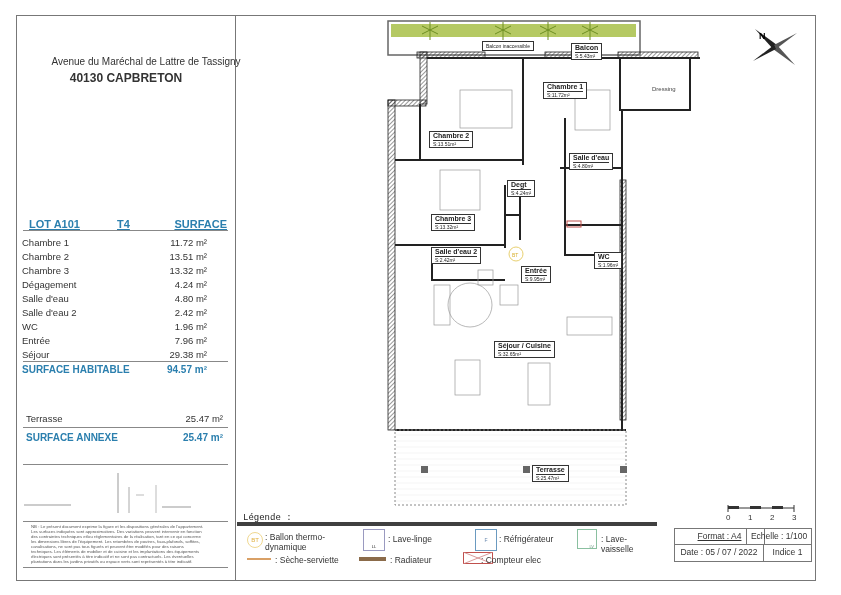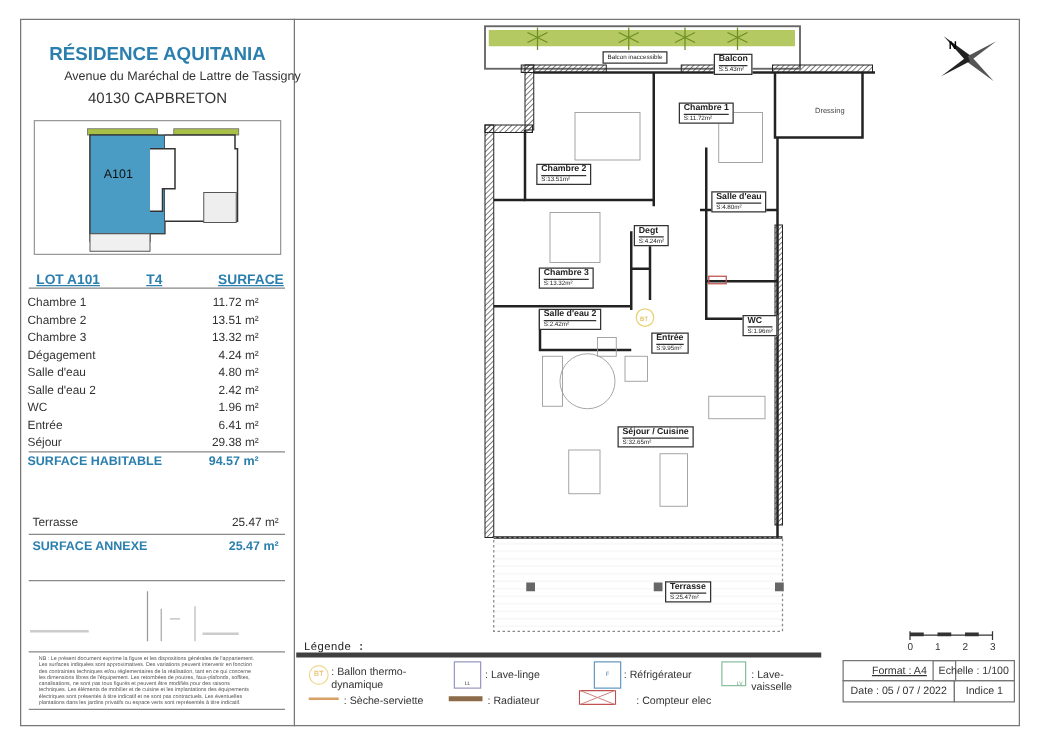--- a/index.html
+++ b/index.html
@@ -1,21 +1,21 @@
 <!DOCTYPE html>
 <html><head>
 <meta charset="utf-8">
 <style>
   html,body{margin:0;padding:0;background:#fff;}
   body{width:841px;height:595px;position:relative;overflow:hidden;font-family:"Liberation Sans",sans-serif;color:#222;}
   .frame{position:absolute;left:16px;top:15px;width:800px;height:566px;border:1px solid #777;box-sizing:border-box;}
   .left{position:absolute;left:16px;top:15px;width:220px;height:566px;border-right:1px solid #777;box-sizing:border-box;}
   .title{position:absolute;left:0;top:20px;width:220px;text-align:center;color:#2b7fae;font-weight:bold;font-size:15px;}
   .addr{position:absolute;left:0;top:41px;width:260px;text-align:center;font-size:10px;color:#333;}
-  .city{position:absolute;left:0;top:56px;width:220px;text-align:center;font-size:12px;font-weight:normal;color:#333;}
+  .city{position:absolute;left:0;top:56px;width:220px;text-align:center;font-size:12px;font-weight:bold;color:#333;}
   .key{position:absolute;left:11px;top:81px;width:198px;height:108px;border:1px solid #999;box-sizing:border-box;background:#fff;}
   .lothead{position:absolute;left:13px;top:203px;width:198px;font-size:11px;font-weight:bold;color:#2b7fae;}
   .lothead span{position:absolute;text-decoration:underline;}
   .hr{position:absolute;left:7px;width:205px;border-top:1px solid #888;}
   .rows{position:absolute;left:22px;top:222px;width:185px;}
   .row{height:14px;font-size:9.5px;position:relative;color:#333;}
   .row .v{position:absolute;right:0;top:0;}
   .tot{position:absolute;left:22px;width:185px;font-size:10px;font-weight:bold;color:#2b7fae;}
   .tot .v{position:absolute;right:0;top:0;}
   .note{position:absolute;left:31px;top:524px;width:175px;font-size:4.3px;line-height:5px;color:#555;}
@@ -27,54 +27,40 @@
   .lg{position:absolute;font-size:8.5px;color:#333;line-height:10px;}
   .info{position:absolute;border:1px solid #777;font-size:8.5px;text-align:center;line-height:15px;color:#333;box-sizing:border-box;}
   .scale-lbl{position:absolute;font-size:8px;color:#333;}
 </style>
 </head>
 <body>
 
 <div class="frame"></div>
 
 <div class="left">
-  <div class="title">RÉSIDENCE AQUITANIA</div>
   <div class="addr">Avenue du Maréchal de Lattre de Tassigny</div>
   <div class="city">40130 CAPBRETON</div>
 
-  <div class="key">
-    <svg width="196" height="106" viewBox="0 0 196 106">
-      <rect x="42" y="6" width="56" height="5" fill="#a8c048" stroke="#666" stroke-width="0.6"></rect>
-      <rect x="111" y="6" width="52" height="5" fill="#a8c048" stroke="#666" stroke-width="0.6"></rect>
-      <path d="M44 11 H98 V18 H52 V86 H92 V96 H44 Z" fill="#ddd" stroke="#444" stroke-width="1"></path>
-      <rect x="44" y="11" width="60" height="79" fill="#4a9cc4" stroke="#333" stroke-width="1"></rect>
-      <path d="M104 11 H160 V22 H162 V80 H104" fill="#fff" stroke="#333" stroke-width="1.2"></path>
-      <path d="M92 22 H112 V54 H102 V72 H92" fill="#fff" stroke="#333" stroke-width="1.2"></path>
-      <rect x="135" y="57" width="26" height="24" fill="#eee" stroke="#555" stroke-width="0.8"></rect>
-      <rect x="44" y="90" width="48" height="14" fill="#f0f0f0" stroke="#555" stroke-width="0.8"></rect>
-      <text x="55" y="45" font-size="10" font-family="Liberation Sans, sans-serif" fill="#111">A101</text>
-    </svg>
-  </div>
 
   <div class="lothead">
     <span style="left:0">LOT A101</span>
     <span style="left:88px">T4</span>
     <span style="right:0">SURFACE</span>
   </div>
   <div class="hr" style="top:215px;"></div>
 
   <div class="rows" style="left:6px;">
     <div class="row"><span>Chambre 1</span><span class="v">11.72 m²</span></div>
     <div class="row"><span>Chambre 2</span><span class="v">13.51 m²</span></div>
     <div class="row"><span>Chambre 3</span><span class="v">13.32 m²</span></div>
     <div class="row"><span>Dégagement</span><span class="v">4.24 m²</span></div>
     <div class="row"><span>Salle d'eau</span><span class="v">4.80 m²</span></div>
     <div class="row"><span>Salle d'eau 2</span><span class="v">2.42 m²</span></div>
     <div class="row"><span>WC</span><span class="v">1.96 m²</span></div>
-    <div class="row"><span>Entrée</span><span class="v">6.41 m²</span></div>
+    <div class="row"><span>Entrée</span><span class="v">7.96 m²</span></div>
     <div class="row"><span>Séjour</span><span class="v">29.38 m²</span></div>
   </div>
   <div class="hr" style="top:346px;"></div>
   <div class="tot" style="left:6px;top:349px;">
     <span>SURFACE HABITABLE</span><span class="v">94.57 m²</span>
   </div>
 
   <div class="rows" style="left:10px;top:398px;width:197px;">
     <div class="row"><span>Terrasse</span><span class="v">25.47 m²</span></div>
   </div>
@@ -206,21 +192,21 @@
   <div style="position:absolute;left:340px;top:3px;width:20px;height:20px;border:1px solid #8ac0a0;font-size:4px;text-align:right;line-height:34px;color:#6a9a80;padding-right:2px;box-sizing:border-box;">LV</div>
   <div class="lg" style="left:364px;top:8px;">: Lave-vaisselle</div>
   <div style="position:absolute;left:10px;top:32px;width:24px;height:2px;background:#d9a066;"></div>
   <div class="lg" style="left:38px;top:29px;">: Sèche-serviette</div>
   <div style="position:absolute;left:122px;top:31px;width:27px;height:4px;background:#8b6b4a;"></div>
   <div class="lg" style="left:153px;top:29px;">: Radiateur</div>
   <svg style="position:absolute;left:226px;top:26px" width="30" height="12">
     <rect x="0.5" y="0.5" width="29" height="11" fill="none" stroke="#c0504d"></rect>
     <path d="M0 0 L30 12 M30 0 L0 12" stroke="#d08080" stroke-width="0.8"></path>
   </svg>
-  <div class="lg" style="left:272px;top:29px;text-align:right;">: Compteur elec</div>
+  <div class="lg" style="left:244px;top:29px;text-align:right;">: Compteur elec</div>
 </div>
 
 <svg style="position:absolute;left:727px;top:503px" width="70" height="10">
   <line x1="1" y1="5" x2="67" y2="5" stroke="#333" stroke-width="1"></line>
   <rect x="1" y="3" width="11" height="3" fill="#333"></rect>
   <rect x="23" y="3" width="11" height="3" fill="#333"></rect>
   <rect x="45" y="3" width="11" height="3" fill="#333"></rect>
   <line x1="1" y1="2" x2="1" y2="9" stroke="#333"></line>
   <line x1="67" y1="2" x2="67" y2="9" stroke="#333"></line>
 </svg>

